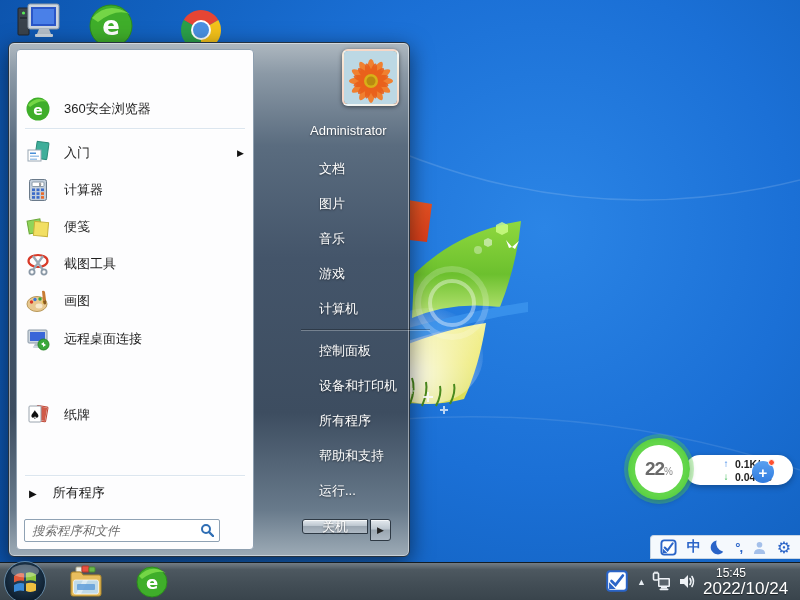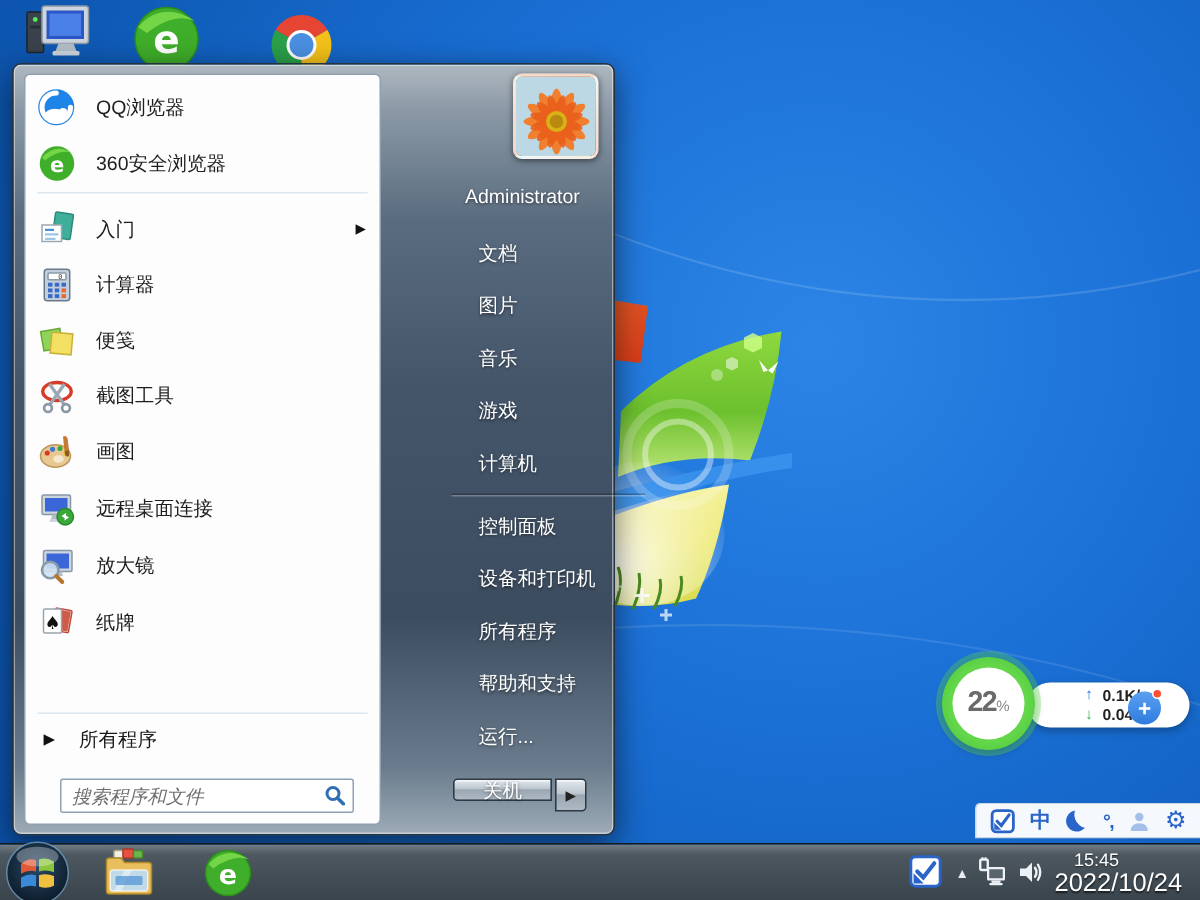--- a/index.html
+++ b/index.html
@@ -29,21 +29,21 @@
     background:#fdfdfe; border:1px solid #8fa0b0; border-radius:4px;
   }
   .sm-item { position:absolute; left:0; width:100%; height:37px; display:flex; align-items:center; padding-left:7px; gap:13px;
     font-size:13px; color:#1e1e1e; cursor:default; }
   .sm-item .licon { width:27px; height:27px; flex:none; display:flex; align-items:center; justify-content:center; }
   .sm-sep { position:absolute; left:8px; right:8px; height:1px; background:#dce6ef; box-shadow:0 1px 0 #ffffff; }
   .sub-arrow { position:absolute; right:9px; font-size:9px; color:#111; }
   .allprog { position:absolute; left:0; top:430px; width:100%; height:26px; display:flex; align-items:center; gap:16px;
     padding-left:12px; font-size:13px; color:#1a1a1a; }
   .allprog .tri { font-size:10px; color:#111; }
-  .search-wrap { position:absolute; left:7px; top:469px; width:196px; height:23px;margin-left:16px; }
+  .search-wrap { position:absolute; left:7px; top:469px; width:196px; height:23px; }
   .search-wrap input {
     width:100%; height:100%; border:1px solid #8fa2b4; border-radius:2px; padding:0 26px 0 7px;
     font-size:12.5px; font-family:inherit; background:#fff; color:#222; outline:none;
   }
   .search-wrap input::placeholder { color:#6f6f6f; font-style:italic; }
   .search-mag { position:absolute; right:6px; top:4px; }
 
   .sm-right { position:absolute; left:245px; top:0; width:157px; height:100%;margin-left:33px; }
   .avatar {
     position:absolute; left:55px; top:6px; width:57px; height:57px; border-radius:6px;
@@ -205,31 +205,20 @@
         <path d="M24,44 A20,20 0 0 0 41.3,14 L24,24 Z" fill="#f4c21a"></path>
         <circle cx="24" cy="24" r="10" fill="#ffffff"></circle>
         <circle cx="24" cy="24" r="8" fill="#4a90e2"></circle>
       </svg>
     </div>
   </div>
 
   <div class="start-menu">
     <div class="sm-left">
 
-      <div class="sm-item" style="top:3px">
-        <span class="licon">
-          <svg width="27" height="27" viewBox="0 0 27 27">
-            <circle cx="13.5" cy="13.5" r="12" fill="#1f84e8"></circle>
-            <path d="M13.5,4 A9.5,9.5 0 1 0 23,13.5" fill="none" stroke="#ffffff" stroke-width="3.4" stroke-linecap="round"></path>
-            <ellipse cx="12.5" cy="18.5" rx="6.5" ry="4" fill="#ffffff"></ellipse>
-            <circle cx="18" cy="17" r="3" fill="#ffffff"></circle>
-          </svg>
-        </span>
-        <span>QQ浏览器</span>
-      </div>
 
       <div class="sm-item" style="top:40px">
         <span class="licon">
           <svg width="26" height="26" viewBox="0 0 26 26">
             <circle cx="13" cy="13" r="11.5" fill="#3fae2a"></circle>
             <path d="M3,9 Q12,-1 23,6 Q15,3 5,11 Z" fill="#74d646"></path>
             <text x="13" y="18.5" font-size="14" font-weight="bold" fill="#fff" text-anchor="middle" font-family="DejaVu Sans">e</text>
           </svg>
         </span>
         <span>360安全浏览器</span>
@@ -319,32 +308,20 @@
             <rect x="5" y="6" width="15" height="9" fill="#3a66d8"></rect>
             <path d="M10,17 L15,17 L16,20 L9,20 Z" fill="#b4bec8"></path>
             <rect x="8" y="20" width="9" height="2" rx="1" fill="#cdd6df"></rect>
             <circle cx="18.5" cy="18.5" r="5.5" fill="#3aa83a" stroke="#2a8828"></circle>
             <path d="M16,18 l3,-2 l0,4 Z M21,19 l-3,2 l0,-4 Z" fill="#ffffff"></path>
           </svg>
         </span>
         <span>远程桌面连接</span>
       </div>
 
-      <div class="sm-item" style="top:308px">
-        <span class="licon">
-          <svg width="26" height="26" viewBox="0 0 26 26">
-            <rect x="4" y="3" width="19" height="14" rx="1" fill="#cdd6df" stroke="#8a98a6"></rect>
-            <rect x="6" y="5" width="15" height="10" fill="#3a66d8"></rect>
-            <path d="M11,17 L16,17 L17,20 L10,20 Z" fill="#b4bec8"></path>
-            <circle cx="8.5" cy="16" r="5.5" fill="#cfe2f2" fill-opacity=".9" stroke="#8a9aa8" stroke-width="1.8"></circle>
-            <line x1="12.5" y1="20" x2="16.5" y2="24" stroke="#b8742a" stroke-width="2.6" stroke-linecap="round"></line>
-          </svg>
-        </span>
-        <span>放大镜</span>
-      </div>
 
       <div class="sm-item" style="top:346px">
         <span class="licon">
           <svg width="26" height="26" viewBox="0 0 26 26">
             <rect x="11" y="4" width="11" height="15" rx="1" fill="#e8e0da" stroke="#c04838" transform="rotate(10 16 11)"></rect>
             <rect x="11.8" y="4.8" width="9.4" height="13.4" fill="#d05a48" transform="rotate(10 16 11)"></rect>
             <rect x="4" y="4" width="12" height="16" rx="1" fill="#ffffff" stroke="#9aa4ae"></rect>
             <text x="10" y="17" font-size="12" fill="#111" text-anchor="middle" font-family="DejaVu Sans">♠</text>
           </svg>
         </span>

